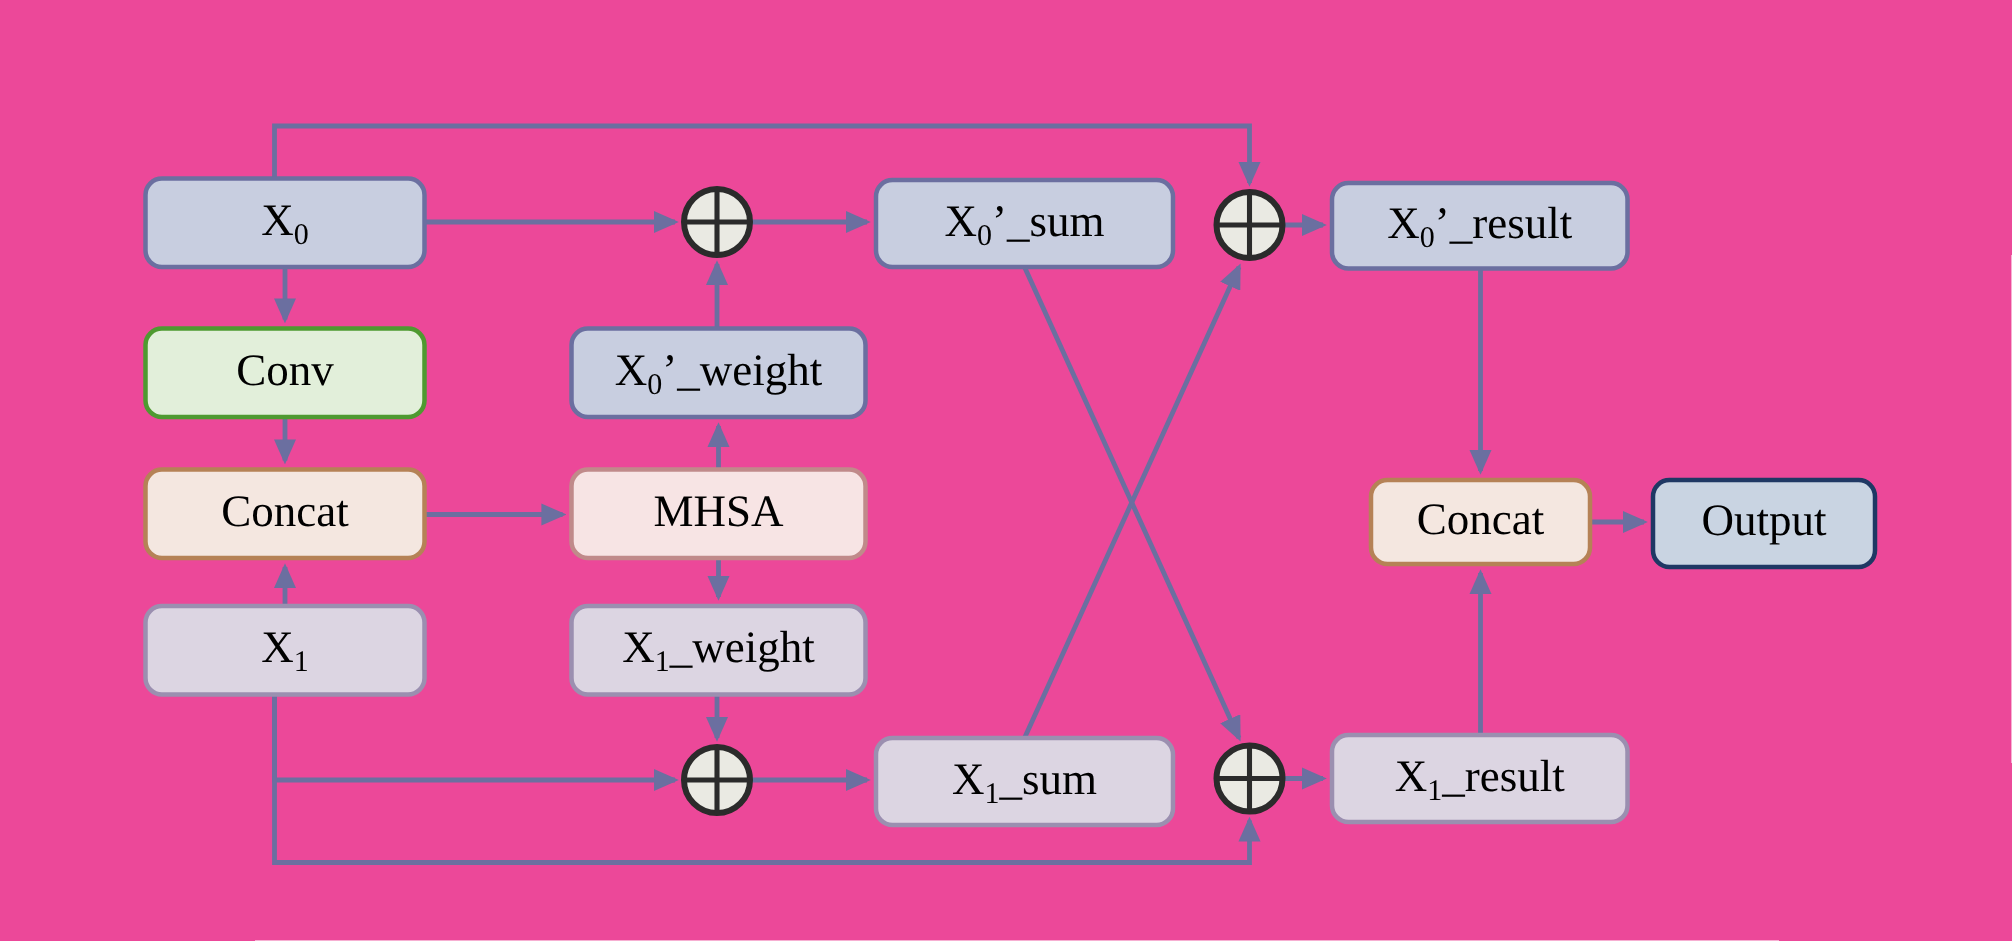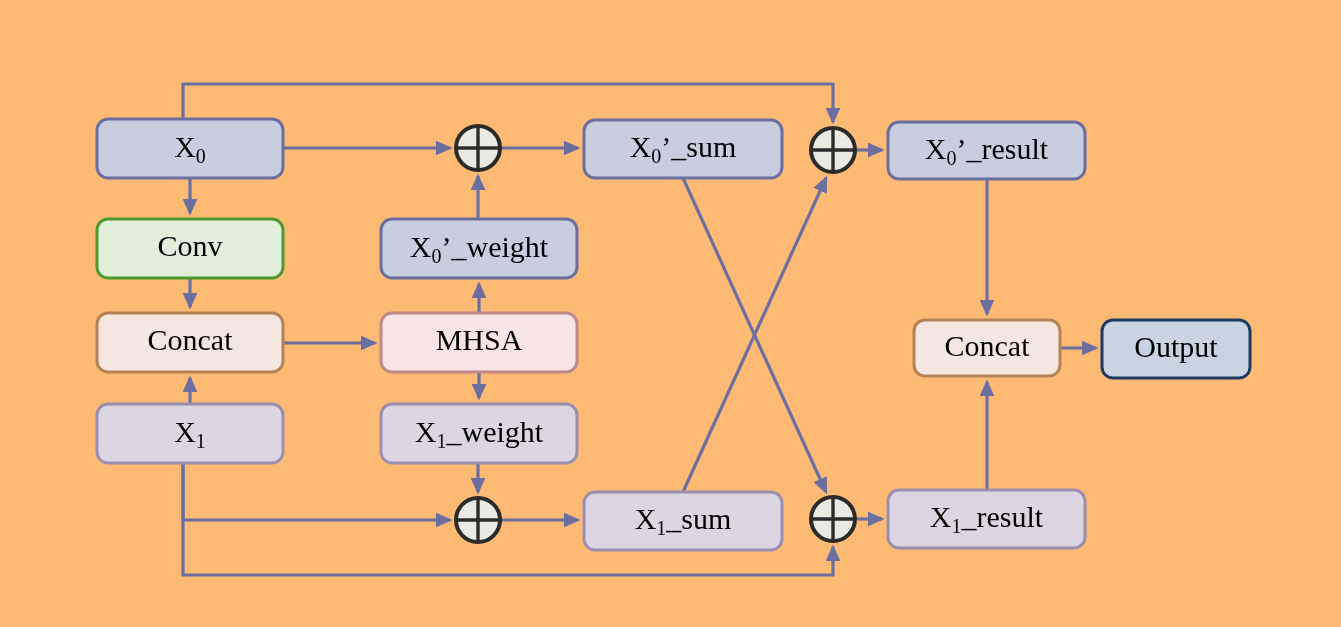--- a/index.html
+++ b/index.html
@@ -10,21 +10,21 @@
   body {
     width: 1341px;
     height: 627px;
     font-family: "Liberation Serif", "DejaVu Serif", serif;
     overflow: hidden;
   }
   #diagram-root {
     position: relative;
     width: 1341px;
     height: 627px;
-    background: #fdba74;
+    background: #ec4899;
   }
   svg#flow {
     position: absolute;
     left: 0;
     top: 0;
     width: 1341px;
     height: 627px;
     display: block;
   }
   .node-label {

